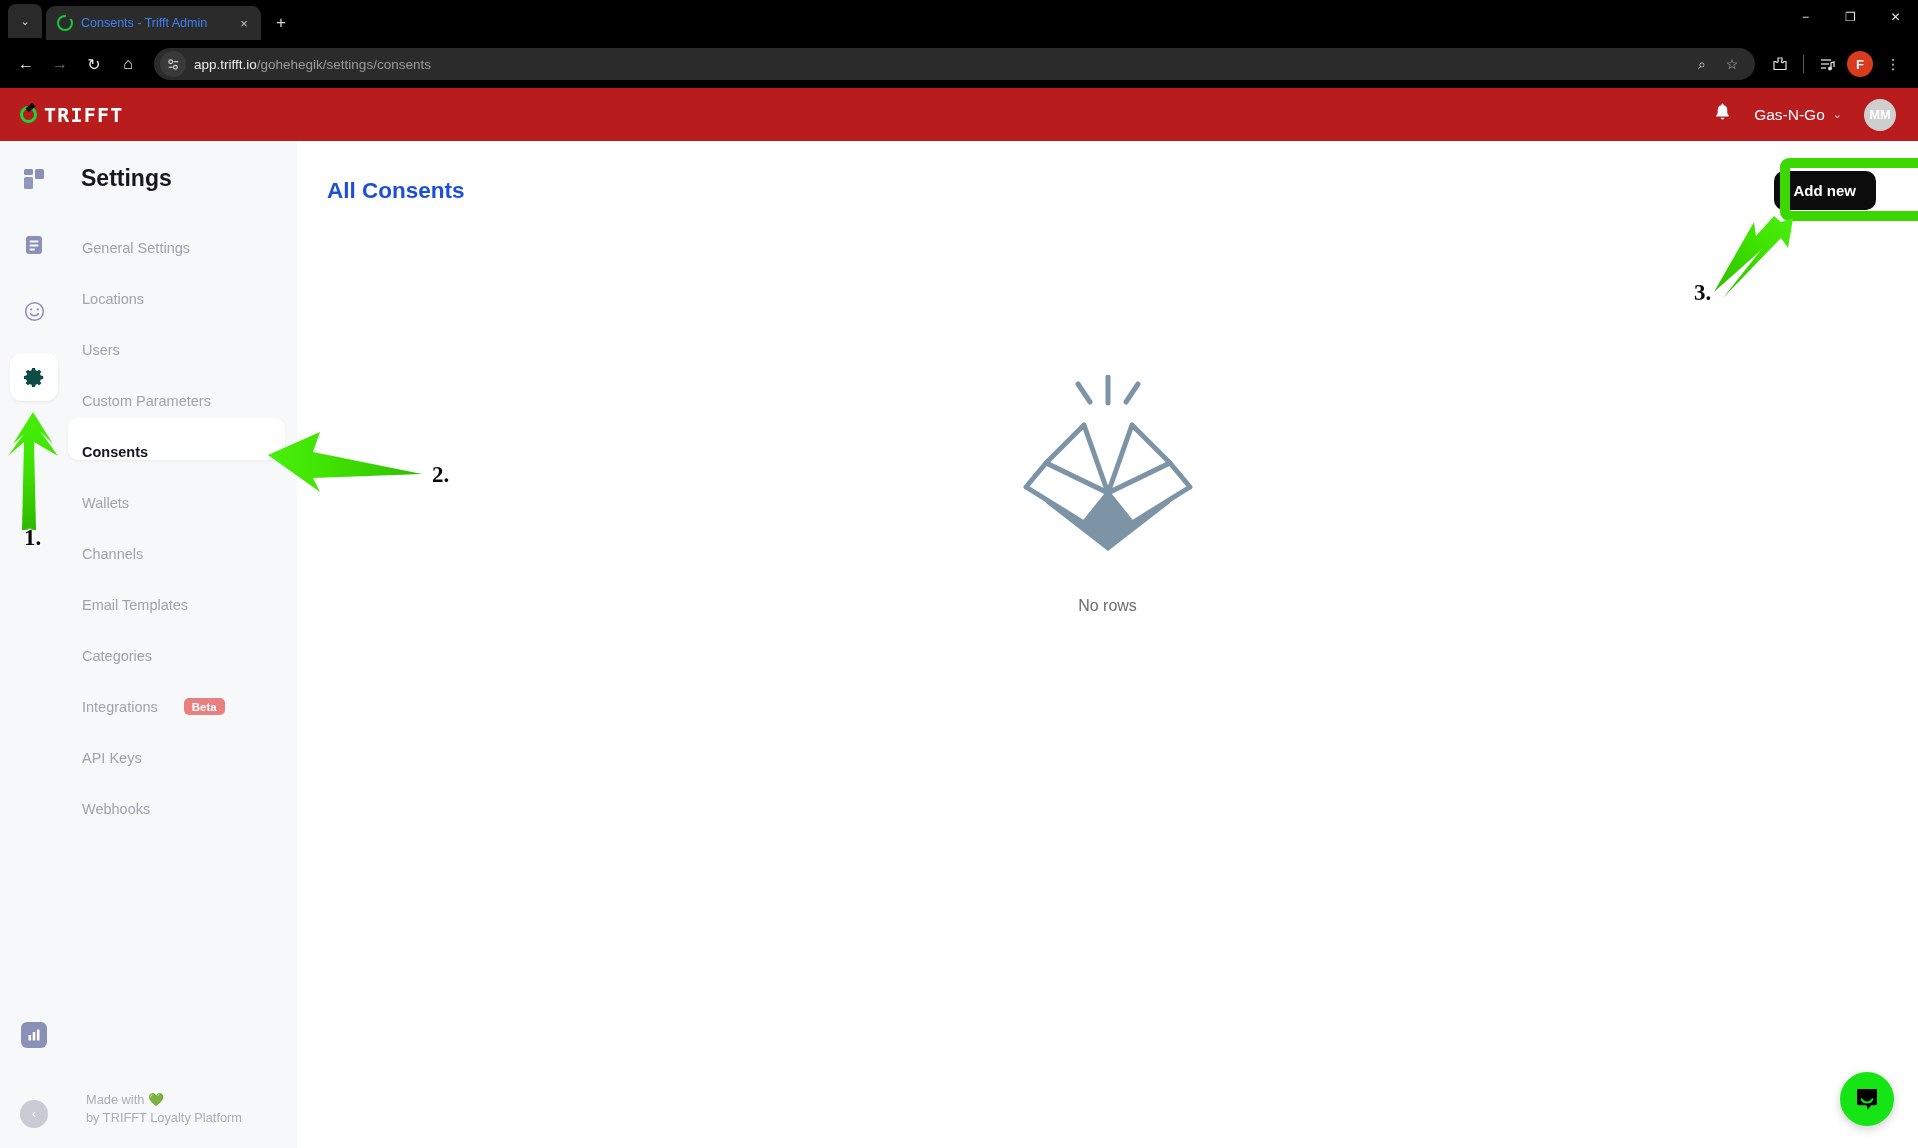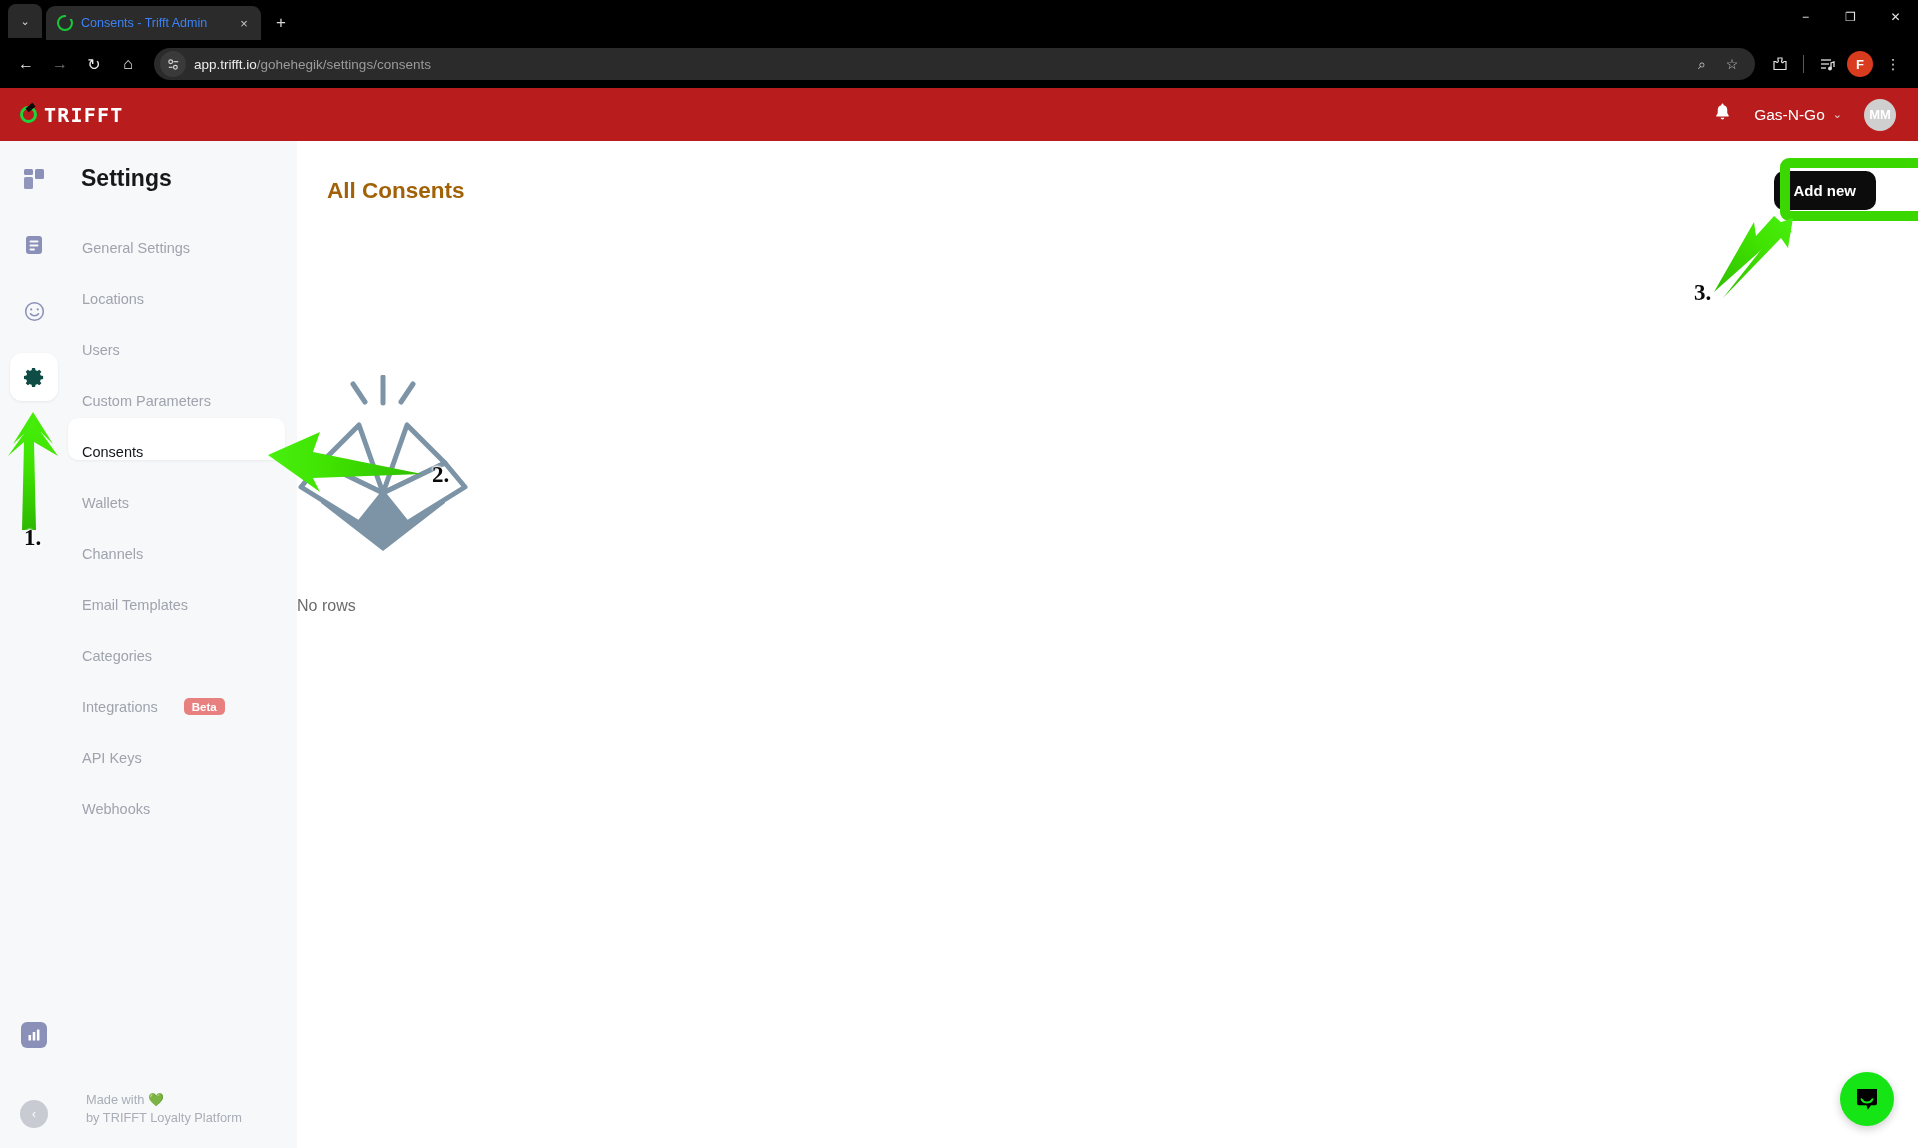--- a/index.html
+++ b/index.html
@@ -225,21 +225,21 @@
     padding: 10px 0 22px 13px;
   }
   .nav-item {
     height: 42px; margin: 0 12px 9px 0;
     border-radius: 10px;
     display: flex; align-items: flex-end;
     padding-left: 14px; gap: 10px;
     font-size: 14.5px; color: #9fa3ad;
   }
   .nav-item.active {
-    background: #ffffff; color: #15161a; font-weight: normal;
+    background: #ffffff; color: #15161a; font-weight: bold;
     box-shadow: 0 1px 3px rgba(0,0,0,.06);
   }
   .badge {
     background: #e8807f; color: #ffffff;
     font-size: 11.5px; font-weight: bold;
     padding: 2.5px 8px; border-radius: 5px;
     margin-left: 16px;
   }
   .made-with {
     margin-top: auto; padding: 0 0 22px 18px;
@@ -250,32 +250,32 @@
   .main {
     flex: 1; background: #ffffff; position: relative;
     display: flex; flex-direction: column;
     min-width: 0;
   }
   .main-head {
     display: flex; align-items: center;
     padding: 30px 42px 0 30px;
   }
   .page-title {
-    font-size: 22.5px; font-weight: bold; color: #a16207;
+    font-size: 22.5px; font-weight: bold; color: #1d4ed8;
   }
   .add-new {
     margin-left: auto;
     background: #0c0c0c; color: #ffffff;
     font-size: 15px; font-weight: bold;
     padding: 11px 20px; border-radius: 10px;
     border: none;
   }
   .empty-wrap {
     flex: 1; display: flex; flex-direction: column;
-    justify-content: flex-start;
+    align-items: center; justify-content: flex-start;
     padding-top: 165px;
   }
   .empty-label {
     margin-top: 18px; font-size: 16px; color: #6b6b6b;
   }
 
   
   .anno {
     position: absolute; pointer-events: none;
     top: 0; left: 0; width: 1918px; height: 1148px;

